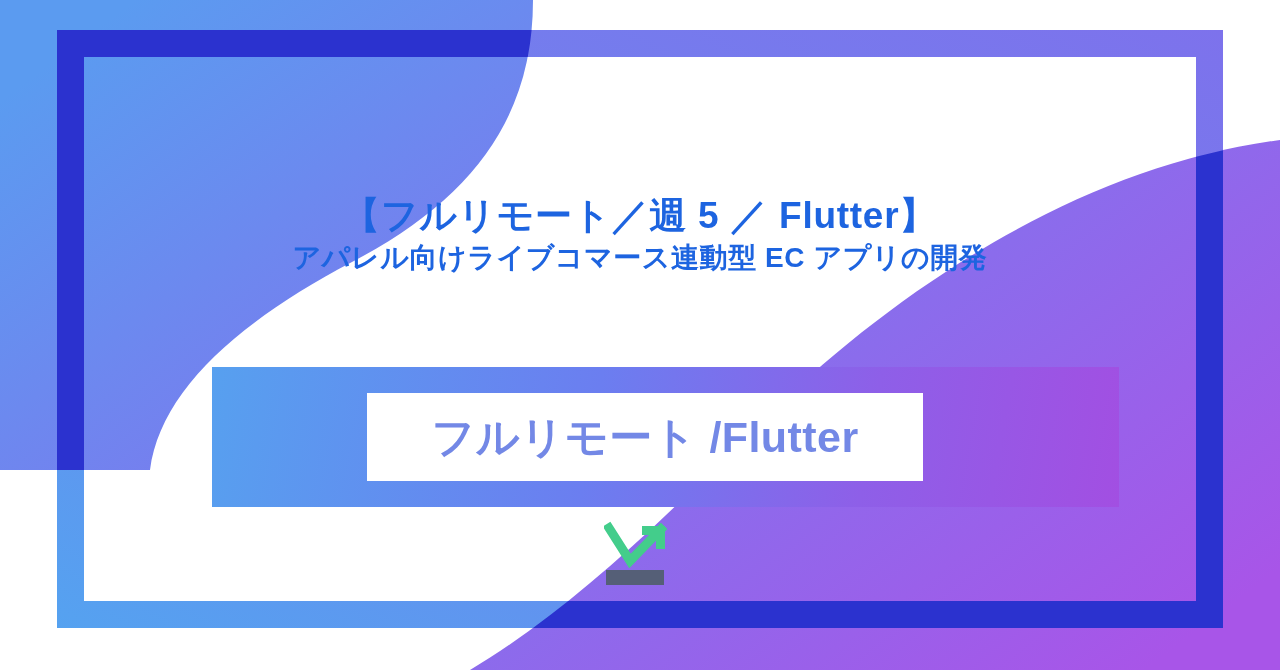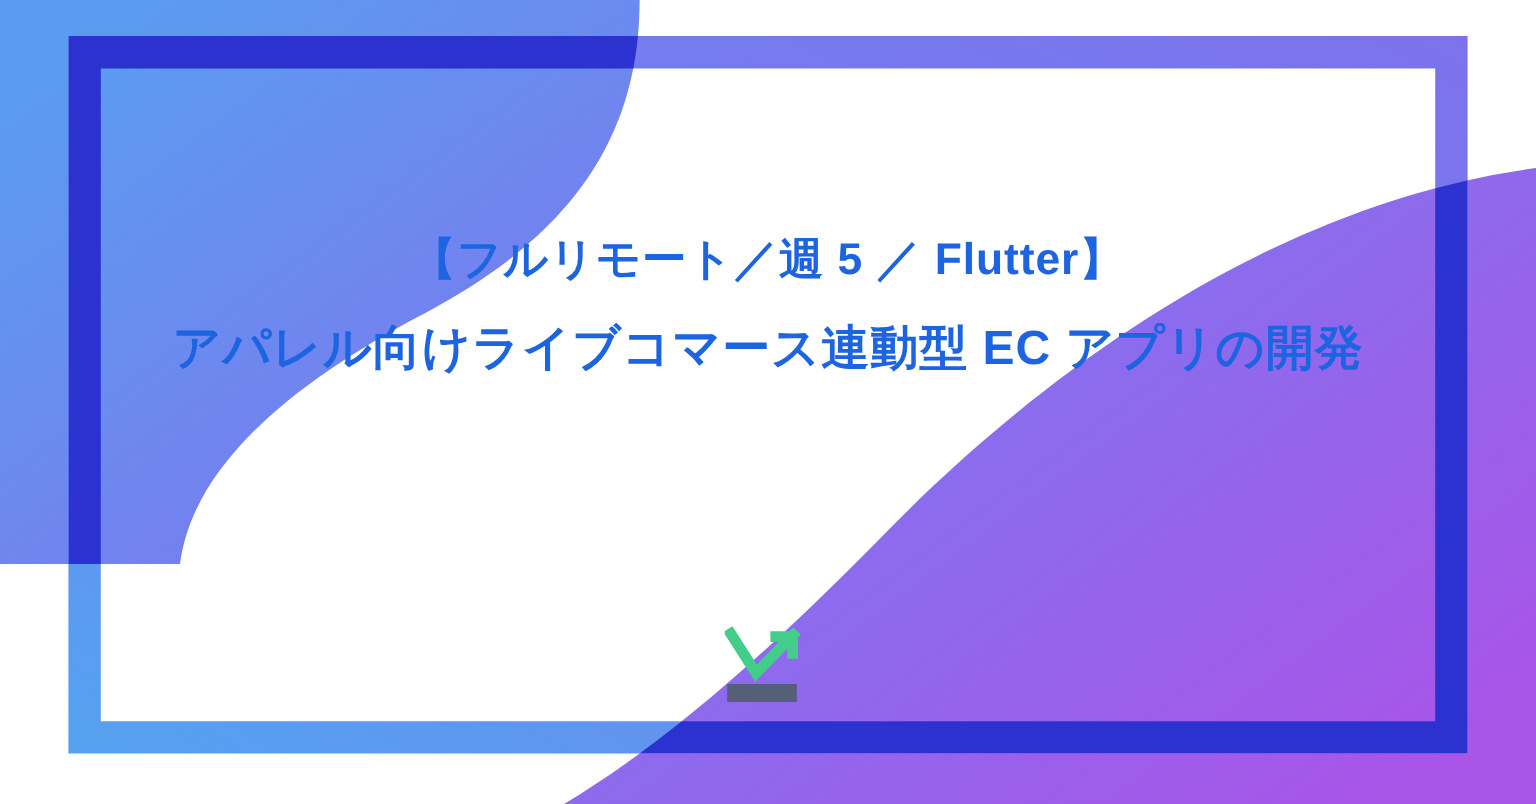--- a/index.html
+++ b/index.html
@@ -20,21 +20,21 @@
     position:absolute;left:0;right:0;top:192px;text-align:center;
   }
   .title-line{
     color:#1d64e0;
     font-weight:700;
     letter-spacing:.02em;
     line-height:1.30;
     white-space:nowrap;
   }
   .title-line.l1{font-size:37px;}
-  .title-line.l2{font-size:40px;margin-top:24px;}
+  .title-line.l2{font-size:28px;}
 
   
   .banner{
     position:absolute;left:212px;top:367px;width:907px;height:140px;
     background:linear-gradient(100deg,#57a0ef 0%,#6b7ef0 42%,#8e5fe8 72%,#a24fe2 100%);
   }
   .banner-inner{
     position:absolute;left:155px;top:26px;width:556px;height:88px;
     background:#ffffff;
     display:flex;align-items:center;justify-content:center;
@@ -114,20 +114,25 @@
     <g mask="url(#outsideCard)"></g>
   </svg>
 
   <div id="content">
 
     <div class="title-block">
       <div class="title-line l1">【フルリモート／週 5 ／ Flutter】</div>
       <div class="title-line l2">アパレル向けライブコマース連動型 EC アプリの開発</div>
     </div>
 
+    <div class="banner">
+      <div class="banner-inner">
+        <span class="banner-text">フルリモート /Flutter</span>
+      </div>
+    </div>
 
     <div class="logo">
       <svg class="logo-mark" viewBox="0 0 72 66">
         <path d="M5,7 L26,40 L57,8" fill="none" stroke="#43cd8b" stroke-width="9" stroke-linecap="square" stroke-linejoin="miter"></path>
         <path d="M38,5 L61,5 L61,28 L52,28 L52,14 L38,14 Z" fill="#43cd8b"></path>
         <rect x="2" y="49" width="58" height="15" fill="#555f77"></rect>
       </svg>
     </div>
 
   </div>

